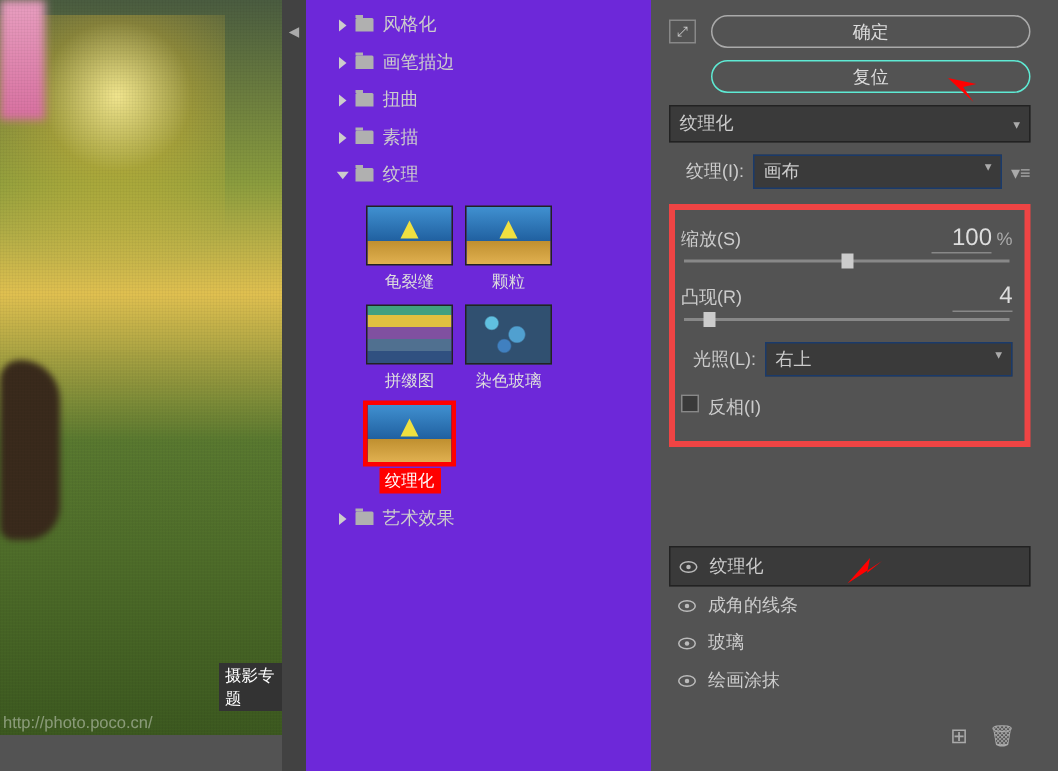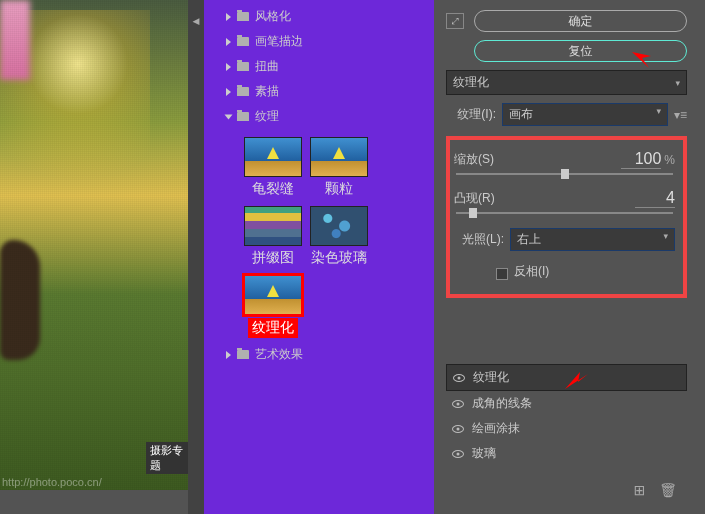--- a/index.html
+++ b/index.html
@@ -28,21 +28,21 @@
 .folder-ico::before { content:""; position:absolute; top:-2px; left:0; width:5px; height:2px; background:#b0b0b0; }
 
 .thumbs { display: flex; flex-wrap: wrap; gap: 8px; padding: 8px 12px 4px 28px; }
 .thumb { width: 58px; display: flex; flex-direction: column; align-items: center; gap: 3px; cursor: pointer; }
 .thumb-img { width: 58px; height: 40px; background: linear-gradient(180deg, #4090d0 0%, #2060a0 60%, #c09030 60%, #e0b050 100%); position: relative; border: 1px solid #222; }
 .thumb-img.sailboat::after { content:""; position:absolute; left:50%; top:40%; transform:translate(-50%,-50%); width:0; height:0; border-left:6px solid transparent; border-right:6px solid transparent; border-bottom:12px solid #f0e040; }
 .thumb-img.tiles { background: repeating-linear-gradient(0deg,#305080 0 8px,#507090 8px 16px,#8050a0 16px 24px,#e0c040 24px 32px,#40a080 32px 40px);}
 .thumb-img.glass { background: radial-gradient(circle at 30% 30%,#60c0e0 4px,transparent 5px), radial-gradient(circle at 60% 50%,#50a0d0 5px,transparent 6px), radial-gradient(circle at 45% 70%,#4080c0 4px,transparent 5px), #305070; }
 .thumb.selected .thumb-img { outline: 3px solid #ff0000; outline-offset: -1px; }
 .thumb.selected .thumb-label { background: #ff0000; color: #fff; padding: 1px 4px; }
-.thumb-label { font-size: 14px; color: #ddd; }
+.thumb-label { font-size: 11px; color: #ddd; }
 
 .right { flex: 1; background: #535353; padding: 10px 18px 10px 12px; position: relative; display: flex; flex-direction: column; }
 .btn-row { display: flex; align-items: center; gap: 10px; margin-bottom: 8px; }
 .expand-btn { width: 18px; height: 16px; border: 1px solid #888; display: flex; align-items: center; justify-content: center; font-size: 9px; color: #ccc; cursor: pointer; }
 .pill-btn { flex: 1; height: 22px; border: 1px solid #5eead4; border-radius: 12px; background: transparent; color: #ddd; font-size: 12px; cursor: pointer; }
 .pill-btn.primary { border-color: #aaa; }
 
 .dropdown { display: flex; align-items: center; justify-content: space-between; background: #3a3a3a; border: 1px solid #222; padding: 3px 6px; margin-bottom: 8px; cursor: pointer; }
 .dropdown .chev { font-size: 9px; color: #aaa; }
 
@@ -51,21 +51,21 @@
 .controls-row .dd { flex: 1; background: #3a3a3a; border: 1px solid #1a3a6a; padding: 2px 6px; display: flex; justify-content: space-between; cursor: pointer; }
 .controls-row .dd .chev { font-size: 9px; color: #aaa; }
 
 .redbox { border: 4px solid #ef4444; padding: 10px 8px 14px 4px; margin-bottom: 8px; }
 .slider-ctrl { margin-bottom: 14px; }
 .slider-top { display: flex; justify-content: space-between; align-items: center; margin-bottom: 4px; }
 .slider-top input { width: 40px; background: transparent; border: none; border-bottom: 1px solid #888; color: #ddd; text-align: right; font-size: 16px; }
 .slider-top .pct { color: #aaa; margin-left: 3px;}
 .slider-track { height: 2px; background: #888; position: relative; margin: 0 2px; }
 .slider-thumb { position: absolute; top: -4px; width: 8px; height: 10px; background: #ccc; transform: translateX(-50%); cursor: ew-resize; }
-.checkbox-row { display: flex; align-items: flex-end; gap: 6px; margin-top: 12px; margin-left: 42px; }
+.checkbox-row { display: flex; align-items: flex-start; gap: 6px; margin-top: 12px; }
 .cb { width: 12px; height: 12px; border: 1px solid #888; background: #3a3a3a; cursor: pointer; }
 
 .effects-list { margin-top: auto; margin-bottom: 10px; }
 .eff-row { display: flex; align-items: center; gap: 8px; padding: 4px 6px; cursor: pointer; }
 .eff-row.active { background: #3a3a3a; border: 1px solid #222; }
 .eye { width: 12px; height: 8px; border: 1px solid #bbb; border-radius: 50%; position: relative; }
 .eye::after { content:""; position:absolute; left:50%; top:50%; width:3px; height:3px; background:#bbb; border-radius:50%; transform:translate(-50%,-50%);}
 
 .bottom-icons { display: flex; justify-content: flex-end; gap: 14px; padding: 6px 10px; }
 .bot-ico { cursor: pointer; color: #aaa; font-size: 14px; }
@@ -215,25 +215,25 @@
       <div class="eff-row active">
           <span class="eye"></span>
           <span>纹理化</span>
         </div>
       <div class="eff-row">
           <span class="eye"></span>
           <span>成角的线条</span>
         </div>
       <div class="eff-row">
           <span class="eye"></span>
+          <span>玻璃</span>
+        </div>
+      <div class="eff-row">
+          <span class="eye"></span>
           <span>绘画涂抹</span>
-        </div>
-      <div class="eff-row">
-          <span class="eye"></span>
-          <span>玻璃</span>
         </div>
     </div>
 
     <div class="bottom-icons">
       <span class="bot-ico">⊞</span>
       <span class="bot-ico">🗑</span>
     </div>
 
   </div>
 </div>

